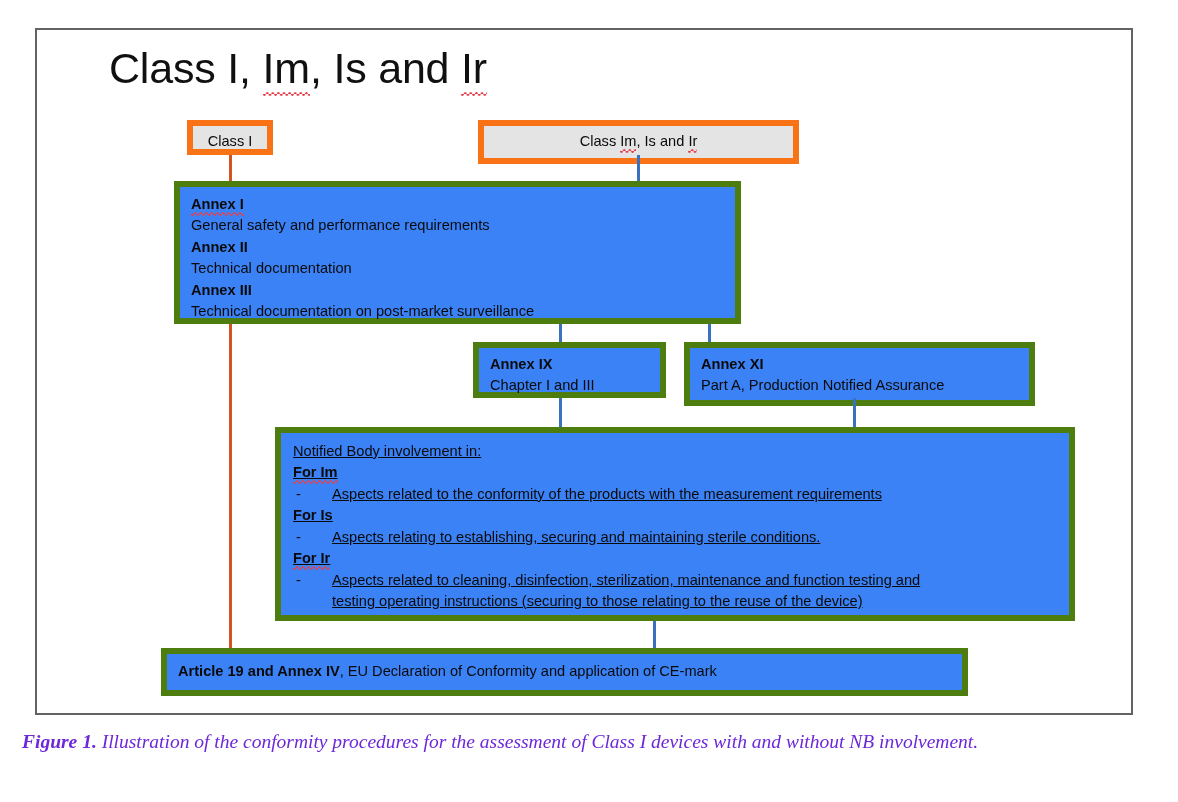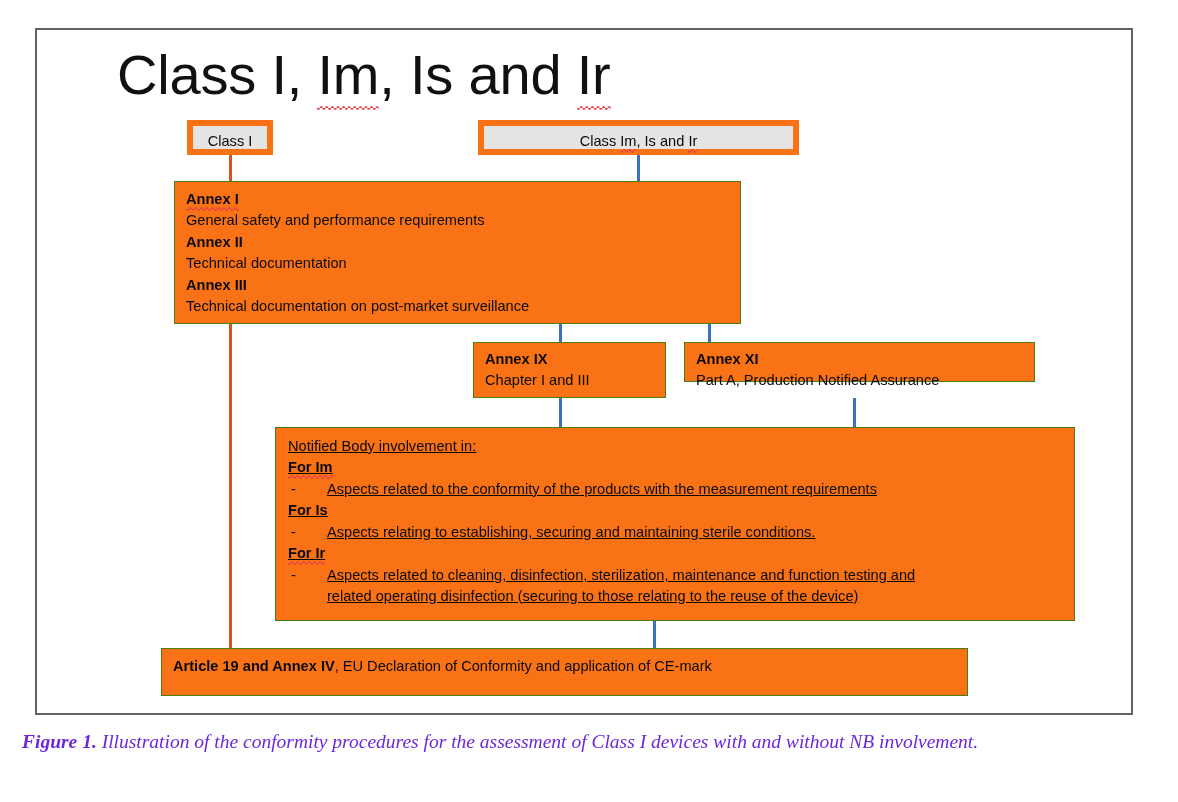--- a/index.html
+++ b/index.html
@@ -25,45 +25,45 @@
     width: 1098px;
     height: 687px;
     border: 2px solid #636363;
     box-sizing: border-box;
     background: #ffffff;
   }
 
   
   #figure-title {
     position: absolute;
-    left: 80px;
+    left: 72px;
     top: 16px;
-    font-size: 56px;
+    font-size: 43px;
     line-height: 1.05;
     letter-spacing: -0.2px;
     color: #101010;
     white-space: nowrap;
   }
   .sp-err {
     
     background-image:
       radial-gradient(circle at 1.4px 3.2px, #e8404a 1.05px, rgba(232,64,74,0) 1.2px),
       radial-gradient(circle at 4.2px 1.2px, #e8404a 1.05px, rgba(232,64,74,0) 1.2px);
     background-repeat: repeat-x;
     background-size: 5.6px 4.4px;
     background-position: 0 100%;
     padding-bottom: 4px;
   }
 
   
   .node {
     position: absolute;
     box-sizing: border-box;
-    background: #f97316;
-    border: 1px solid #4d7c0f;
+    background: #3b82f6;
+    border: 6px solid #4d7c0f;
     font-size: 14.6px;
     line-height: 1.47;
     color: #0a0a0a;
   }
   .node.grey {
     background: #e4e4e4;
     border: 6px solid #f97316;
     text-align: center;
   }
   .node .pad {
@@ -121,21 +121,21 @@
 <div id="figure-frame">
 
   <div id="figure-title">
     <span>Class I, </span><span class="sp-err">Im</span><span>, Is and </span><span class="sp-err">Ir</span>
   </div>
 
   <div class="node grey" style="left:150px; top:90px; width:86px; height:35px;">
     <div class="pad">Class I</div>
   </div>
 
-  <div class="node grey" style="left:441px; top:90px; width:321px; height:35px;">
+  <div class="node grey" style="left:441px; top:90px; width:321px; height:44px;">
     <div class="pad"><span>Class </span><span class="sp-err">Im</span><span>, Is and </span><span class="sp-err">Ir</span></div>
   </div>
 
   <div class="conn v orange" style="left:192px; top:125px; width:3px; height:26px;"></div>
   <div class="conn v blue" style="left:600px; top:125px; width:3px; height:26px;"></div>
 
   <div class="node" style="left:137px; top:151px; width:567px; height:143px;">
     <div class="pad" style="padding:7px 11px;">
       <div class="bold"><span class="sp-err">Annex I</span></div>
       <div>General safety and performance requirements</div>
@@ -150,21 +150,21 @@
   <div class="conn v blue" style="left:671px; top:294px; width:3px; height:28px;"></div>
   <div class="conn v orange" style="left:192px; top:294px; width:3px; height:324px;"></div>
 
   <div class="node" style="left:436px; top:312px; width:193px; height:56px;">
     <div class="pad" style="padding:6px 11px;">
       <div class="bold">Annex IX</div>
       <div>Chapter I and III</div>
     </div>
   </div>
 
-  <div class="node" style="left:647px; top:312px; width:351px; height:40px;">
+  <div class="node" style="left:647px; top:312px; width:351px; height:64px;">
     <div class="pad" style="padding:6px 11px;">
       <div class="bold">Annex XI</div>
       <div>Part A, Production Notified Assurance</div>
     </div>
   </div>
 
   <div class="conn v blue" style="left:522px; top:368px; width:3px; height:29px;"></div>
   <div class="conn v blue" style="left:816px; top:368px; width:3px; height:29px;"></div>
 
   <div class="node" style="left:238px; top:397px; width:800px; height:194px;">
@@ -180,21 +180,21 @@
       <div class="nb-line bold">For Is</div>
       <div class="nb-item">
         <span class="dash">-</span>
         <span class="txt">Aspects relating to establishing, securing and maintaining sterile conditions.</span>
       </div>
 
       <div class="nb-line bold"><span class="sp-err">For Ir</span></div>
       <div class="nb-item">
         <span class="dash">-</span>
         <span class="txt">Aspects related to cleaning, disinfection, sterilization, maintenance and function testing and</span>
-        <span class="txt"><span>related operating disinfection (</span><span class="u">securing to </span><span>those relating to the reuse of the device)</span></span>
+        <span class="txt"><span>testing operating instructions (</span><span class="u">securing to </span><span>those relating to the reuse of the device)</span></span>
       </div>
     </div>
   </div>
 
   <div class="conn v blue" style="left:616px; top:591px; width:3px; height:27px;"></div>
 
   <div class="node" style="left:124px; top:618px; width:807px; height:48px;">
     <div class="pad" style="padding:7px 11px;"><span class="bold">Article 19 and Annex IV</span><span>, EU Declaration of Conformity and application of CE-mark</span></div>
   </div>
 

